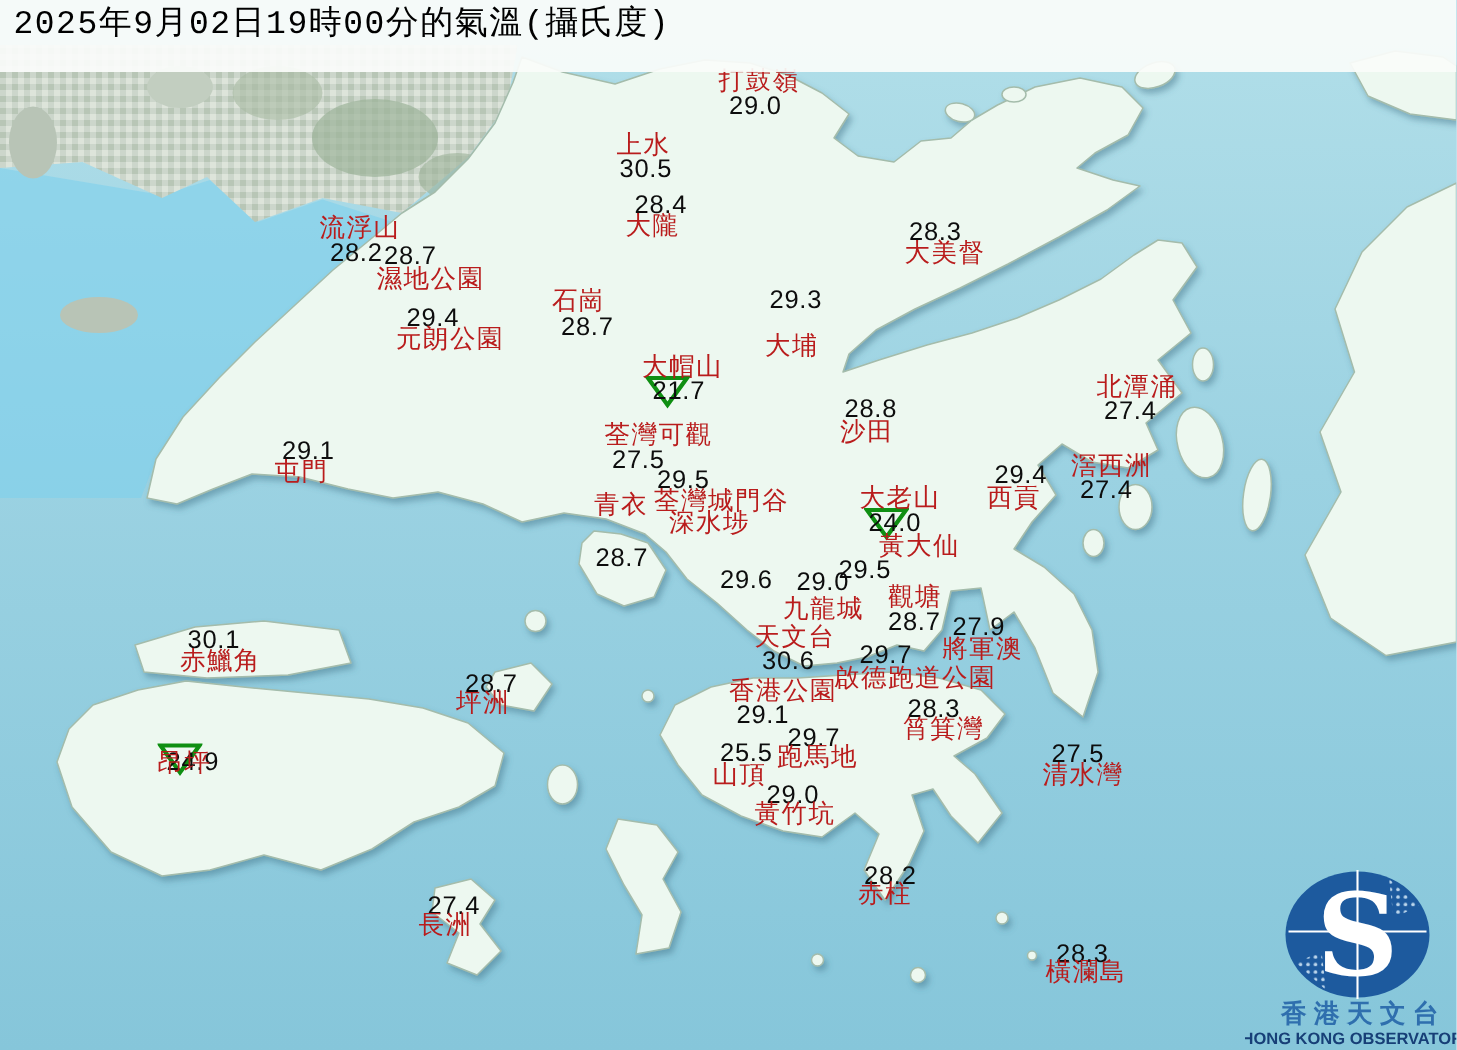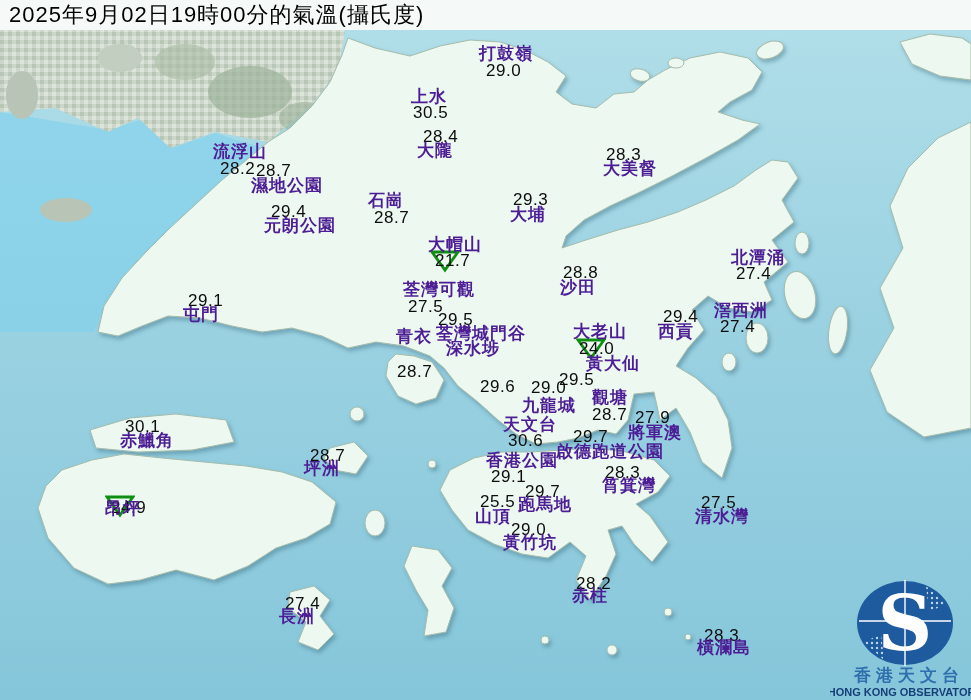--- a/index.html
+++ b/index.html
@@ -1,27 +1,27 @@
 <!DOCTYPE html>
 <html><head>
 <meta charset="utf-8">
 <style>
   html,body{margin:0;padding:0;}
   .screen{position:relative;width:971px;height:700px;overflow:hidden;
           font-family:"Liberation Sans","DejaVu Sans",sans-serif;background:#9ccfe0;}
   .map-svg{position:absolute;left:0;top:0;z-index:1;}
-  .title-bar{position:absolute;left:0;top:0;width:971px;height:30px;z-index:30;
-             background:rgba(250,252,250,0.93);display:flex;align-items:flex-end;
+  .title-bar{position:absolute;left:0;top:0;width:971px;height:48px;z-index:30;
+             background:rgba(250,252,250,0.93);display:flex;align-items:flex-start;
              box-sizing:border-box;padding-left:9px;
-             font-family:Liberation Sans, sans-serif;
+             font-family:Liberation Mono, monospace;
              font-size:22px;letter-spacing:1px;color:#000;}
   .stations-layer{position:absolute;left:0;top:0;width:971px;height:700px;z-index:20;}
-  .station-name{position:absolute;color:#4c1d95;line-height:1;white-space:nowrap;
+  .station-name{position:absolute;color:#b91c1c;line-height:1;white-space:nowrap;
                 font-family:"Liberation Serif","DejaVu Serif",serif;
-                font-size:17px;font-weight:700;letter-spacing:1px;}
+                font-size:17px;font-weight:400;letter-spacing:1px;}
   .station-temp{position:absolute;color:#0d0d0d;line-height:1;white-space:nowrap;
                 font-family:"Liberation Sans","DejaVu Sans",sans-serif;
                 font-size:17px;letter-spacing:0.5px;}
   .peak-triangle{position:absolute;}
   .logo-svg{position:absolute;left:830px;top:566px;z-index:25;}
 </style>
 </head>
 <body>
 
 <div class="screen">
@@ -130,21 +130,21 @@
       <span class="station-name" style="left:417px;top:142px">大隴</span>
       <span class="station-temp" style="left:220px;top:160px">28.2</span>
       <span class="station-name" style="left:213px;top:143px">流浮山</span>
       <span class="station-temp" style="left:256px;top:162px">28.7</span>
       <span class="station-name" style="left:251px;top:177px">濕地公園</span>
       <span class="station-temp" style="left:271px;top:203px">29.4</span>
       <span class="station-name" style="left:264px;top:217px">元朗公園</span>
       <span class="station-temp" style="left:374px;top:209px">28.7</span>
       <span class="station-name" style="left:368px;top:192px">石崗</span>
       <span class="station-temp" style="left:513px;top:191px">29.3</span>
-      <span class="station-name" style="left:510px;top:206px">大埔</span>
+      <span class="station-name" style="left:510px;top:222px">大埔</span>
       <span class="station-temp" style="left:606px;top:146px">28.3</span>
       <span class="station-name" style="left:603px;top:160px">大美督</span>
       <svg class="peak-triangle" style="left:430px;top:250px" width="30" height="23">
        <path d="M2,2 L28,2 L15,20 Z" fill="none" stroke="#0f8f12" stroke-width="2.8"></path>
       </svg>
       <span class="station-temp" style="left:435px;top:252px">21.7</span>
       <span class="station-name" style="left:428px;top:236px">大帽山</span>
       <span class="station-temp" style="left:408px;top:298px">27.5</span>
       <span class="station-name" style="left:403px;top:281px">荃灣可觀</span>
       <span class="station-temp" style="left:188px;top:292px">29.1</span>

